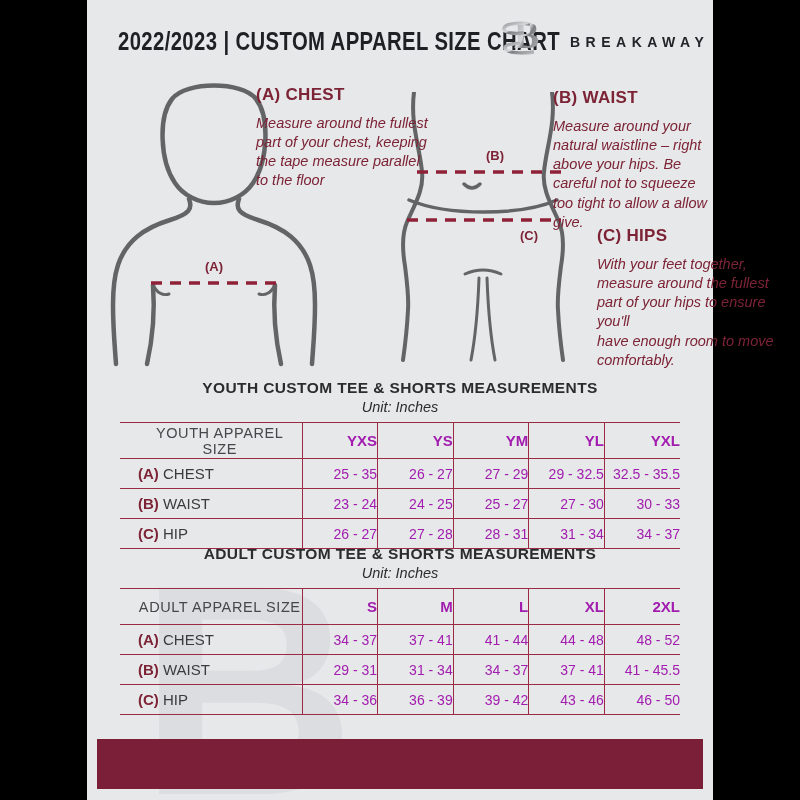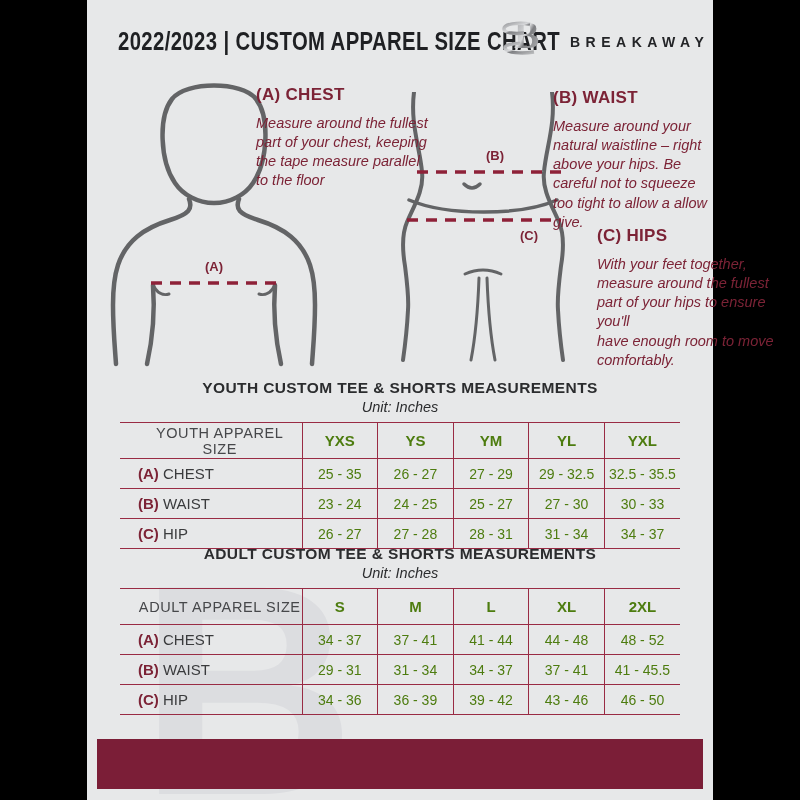--- a/index.html
+++ b/index.html
@@ -24,21 +24,21 @@
 
   
   .size-section{position:absolute;left:33px;width:560px;z-index:1;}
   .tbl-title{text-align:center;font-size:15.5px;font-weight:700;color:#2b2c2e;letter-spacing:.4px;}
   .tbl-unit{text-align:center;font-size:14.5px;font-style:italic;color:#2b2c2e;margin-top:2px;}
   table.size-table{border-collapse:collapse;width:560px;margin-top:7px;table-layout:fixed;}
   table.size-table col.c0{width:182px;}
   table.size-table tr{border-top:1.5px solid #992b44;}
   table.size-table tr:last-child{border-bottom:1.5px solid #992b44;}
   table.size-table th,table.size-table td{border:none;height:29px;font-size:14px;
-      color:#4d7c0f;text-align:center;vertical-align:middle;padding:0;}
+      color:#a21caf;text-align:right;vertical-align:middle;padding:0;}
   table.size-table th{height:35px;font-weight:700;font-size:15px;}
   table.size-table th:not(:first-child),table.size-table td:not(:first-child){
       border-left:1.5px solid #992b44;}
   table.size-table th.rowhead{font-weight:400;font-size:14.5px;color:#46474a;
       text-align:center;padding-left:18px;letter-spacing:.6px;}
   table.size-table td.rowlabel{text-align:left;padding-left:18px;font-size:15px;color:#3a3b3d;}
   table.size-table td.rowlabel .prefix{font-weight:700;color:#7c2336;}
 
   
   .watermark{position:absolute;left:52px;top:540px;font-size:300px;line-height:1;

